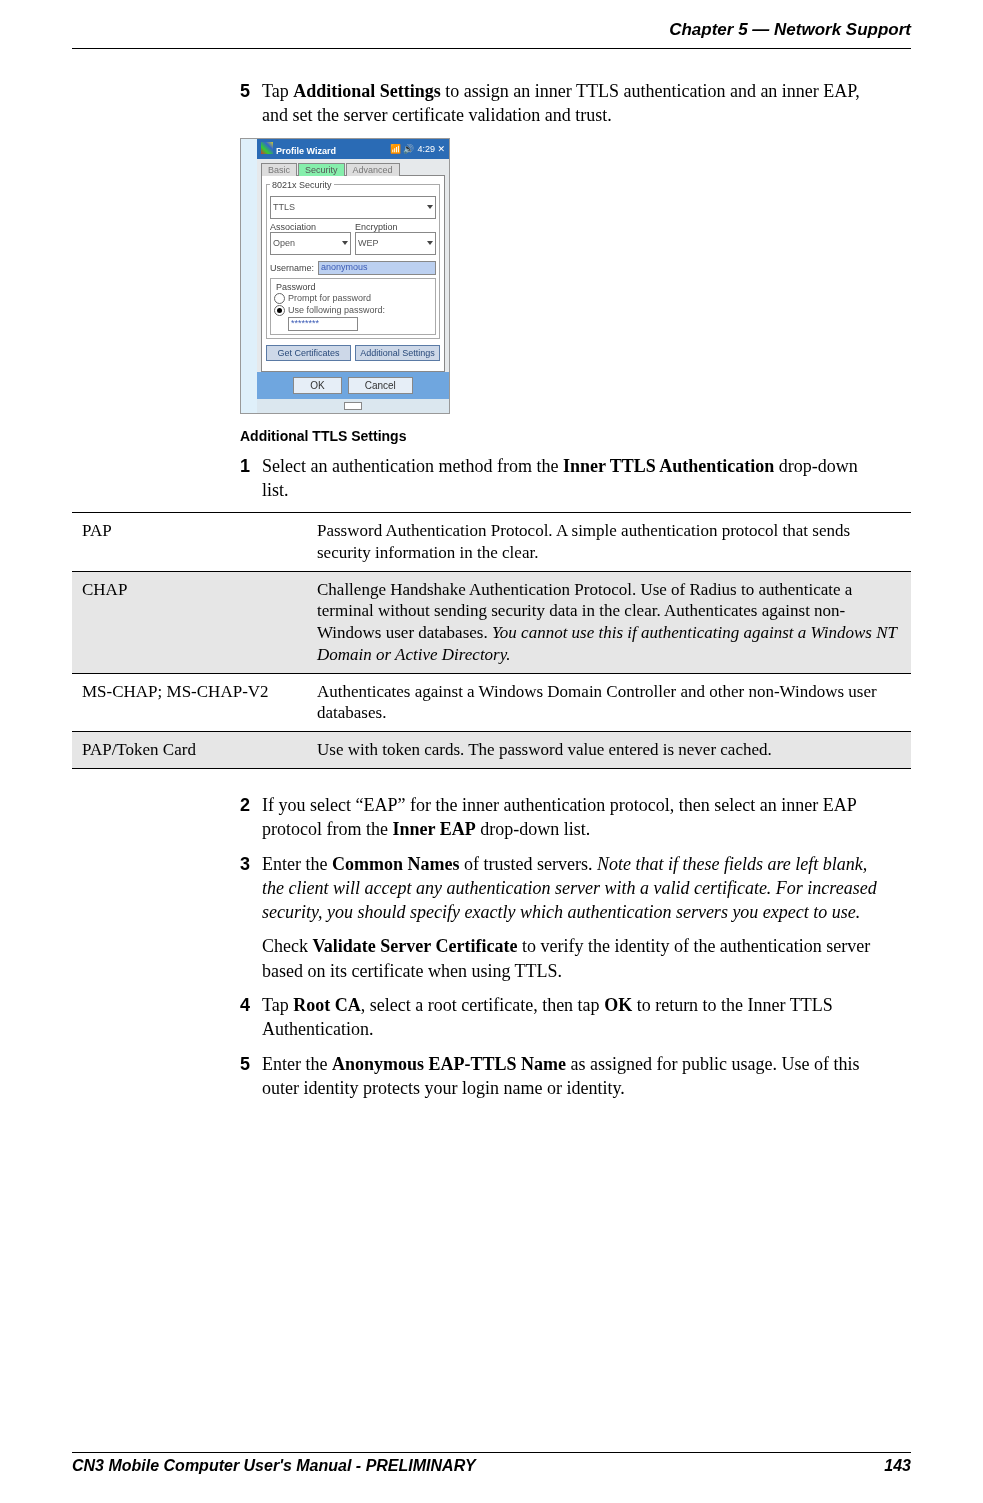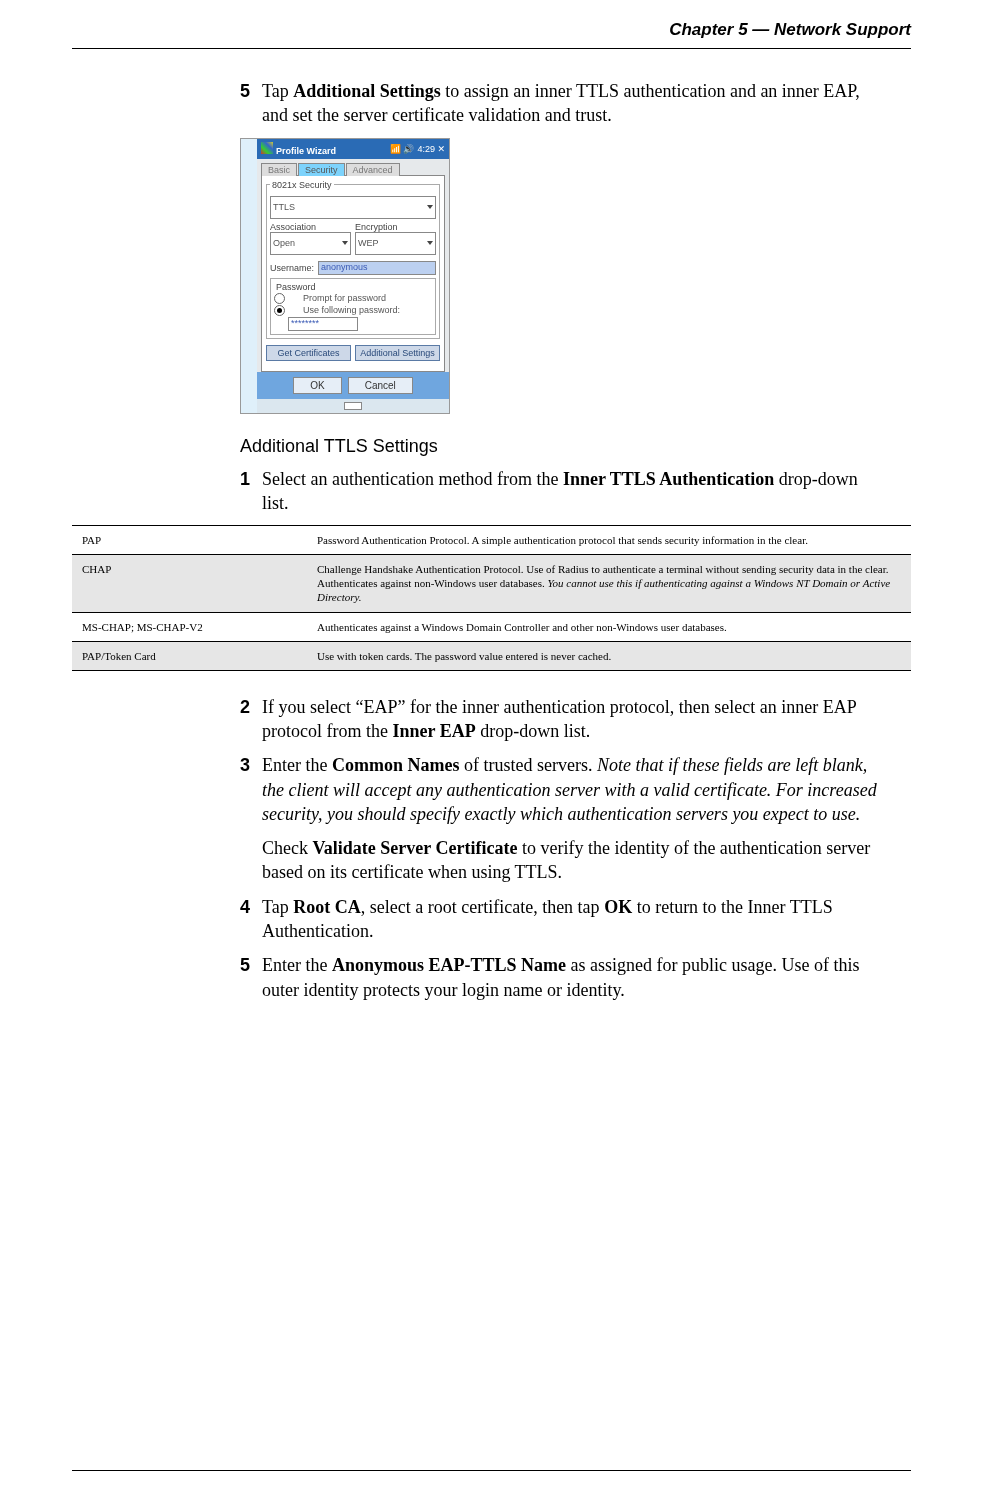--- a/index.html
+++ b/index.html
@@ -20,51 +20,51 @@
     font-size: 17px;
     margin-bottom: 8px;
   }
   .header-line { border-top: 1.5px solid #000; margin-bottom: 30px; }
   .content { margin-left: 168px; margin-right: 24px; }
   .step { display: flex; margin-bottom: 10px; font-size: 18px; line-height: 1.35; }
   .step-num { font-family: Arial, Helvetica, sans-serif; font-weight: bold; min-width: 22px; flex-shrink: 0; }
   .step-body { flex: 1; }
   .section-heading {
     font-family: Arial, Helvetica, sans-serif;
-    font-weight: normal;
-    font-size: 18px;
-    margin: 22px 0 10px 0;
+    font-weight: bold;
+    font-size: 14px;
+    margin: 14px 0 10px 0;
   }
   .screenshot { margin: 8px 0 14px 0; border: 1px solid #999; width: 210px; background: #dff0fa; font-family: Tahoma, Arial, sans-serif; font-size: 9px; padding-left: 16px; }
   .ss-titlebar { background: #2a6bb5; color: #fff; display: flex; align-items: center; padding: 3px 4px; justify-content: space-between; }
   .ss-flag { width:12px; height:12px; background: linear-gradient(45deg,#c33,#3c3,#36c,#cc3); display:inline-block; margin-right:3px;}
   .ss-ttl { font-weight: bold;}
   .ss-ticons { font-size:9px;}
   .ss-body { background: #e6e9eb; padding: 4px 4px 0 4px;}
   .ss-tabs { display:flex; gap:1px; margin-bottom:-1px;}
-  .ss-tab { background:#7dd3fc; border:1px solid #888; border-bottom:none; padding:1px 6px; font-size:9px; color:#555;}
+  .ss-tab { background:#86efac; border:1px solid #888; border-bottom:none; padding:1px 6px; font-size:9px; color:#555;}
   .ss-tab.inactive { background:#ddd; color:#777;}
   .ss-panel { background:#fff; border:1px solid #888; padding:4px;}
   .ss-fieldset-legend { font-size:9px; color:#444; padding:0 2px;}
   .ss-field-row { display:flex; gap:4px; margin:3px 0; align-items:center;}
   .ss-select { flex:1; border:1px solid #888; background:#fff; height:23px; display:flex; align-items:center; justify-content:space-between; padding:0 2px; font-size:9px; color:#555;}
   .ss-dd { width:0;height:0;border-left:3px solid transparent;border-right:3px solid transparent;border-top:4px solid #444;}
   .ss-label { font-size:9px; color:#444;}
   .ss-input { border:1px solid #888; background:#fff; height:14px; padding:0 2px; font-size:9px; color:#3a5ab5;}
   .ss-inner-fieldset { border:1px solid #aaa; padding:3px; margin-top:2px;}
-  .ss-radio-row { display:flex; align-items:center; gap:18px; font-size:9px; color:#555; margin:1px 0;}
+  .ss-radio-row { display:flex; align-items:center; gap:3px; font-size:9px; color:#555; margin:1px 0;}
   .ss-radio { width:11px; height:11px; border-radius:50%; border:1px solid #666; background:#fff; display:flex; align-items:center; justify-content:center;}
   .ss-radio.sel::after { content:''; width:5px; height:5px; border-radius:50%; background:#000; display:block;}
   .ss-btnrow { display:flex; gap:4px; margin:6px 0;}
   .ss-btn { flex:1; background:#cdd8e8; border:1px solid #5a7aa5; text-align:center; font-size:9px; padding:2px; color:#2a4a7a;}
   .ss-okbar { background:#6fa6df; display:flex; justify-content:center; gap:6px; padding:5px;}
   .ss-okbtn{ background:#e6eef7;border:1px solid #888; font-size:10px; padding:2px 16px; color:#333;}
   .ss-keyb { background:#dbe7ef; height:14px; display:flex; align-items:center; justify-content:center;}
   .ss-kicon{ width:18px;height:8px;border:1px solid #888;background:#fff;}
-  .auth-table { width: 100%; margin-left:-168px; margin-right:-24px; width: calc(100% + 192px); border-collapse: collapse; font-size: 11px; margin-top: 6px; margin-bottom: 24px;}
+  .auth-table { width: 100%; margin-left:-168px; margin-right:-24px; width: calc(100% + 192px); border-collapse: collapse; font-size: 17px; margin-top: 6px; margin-bottom: 24px;}
   .auth-table tr { border-top: 1px solid #000;}
   .auth-table tr:last-child { border-bottom: 1px solid #000;}
   .auth-table td { padding: 7px 10px; vertical-align: top; line-height: 1.28;}
   .auth-table td:first-child { width: 235px;}
   .row-shade { background: #e6e6e6;}
   .ital { font-style: italic; }
   .bold { font-weight: bold;}
   .plain-para { font-size: 18px; line-height:1.35; margin: 8px 0 10px 22px; }
   .footer { position: absolute; bottom: 28px; left: 72px; right: 72px; }
   .footer-line { border-top: 1.5px solid #000; margin-bottom: 4px;}
@@ -200,13 +200,17 @@
 
   <div class="step">
     <div class="step-num">5</div>
     <div class="step-body"><span>Enter the </span><span class="bold">Anonymous EAP-TTLS Name</span><span> as assigned for public usage. Use of this outer identity protects your login name or identity.</span></div>
   </div>
 
 </div>
 
 <div class="footer">
   <div class="footer-line"></div>
+  <div class="footer-row">
+    <span>CN3 Mobile Computer User's Manual - PRELIMINARY</span>
+    <span>143</span>
+  </div>
 </div>
 
 </body></html>

